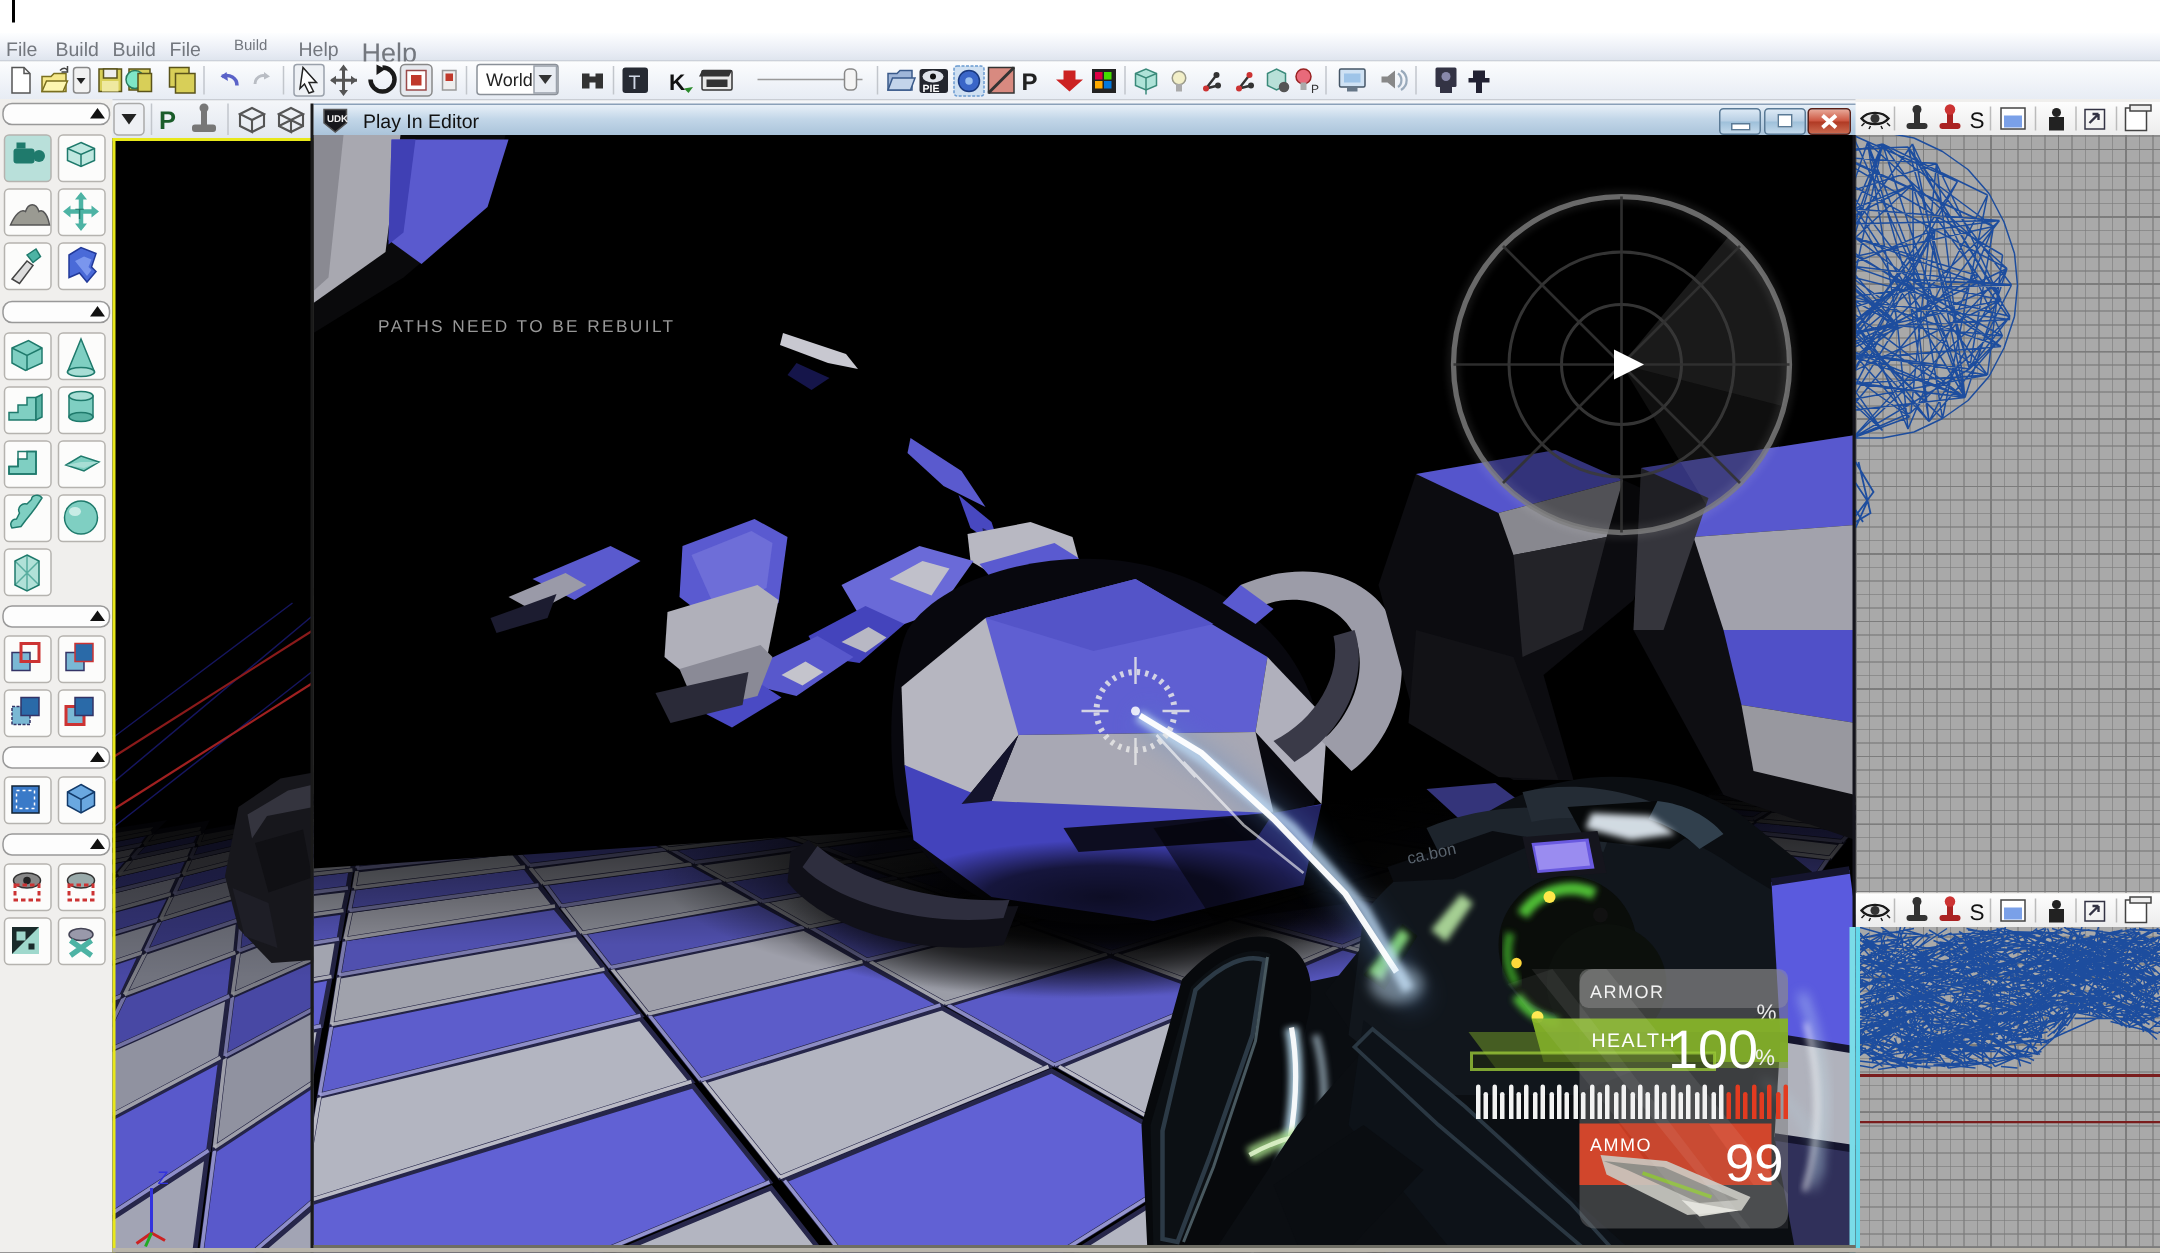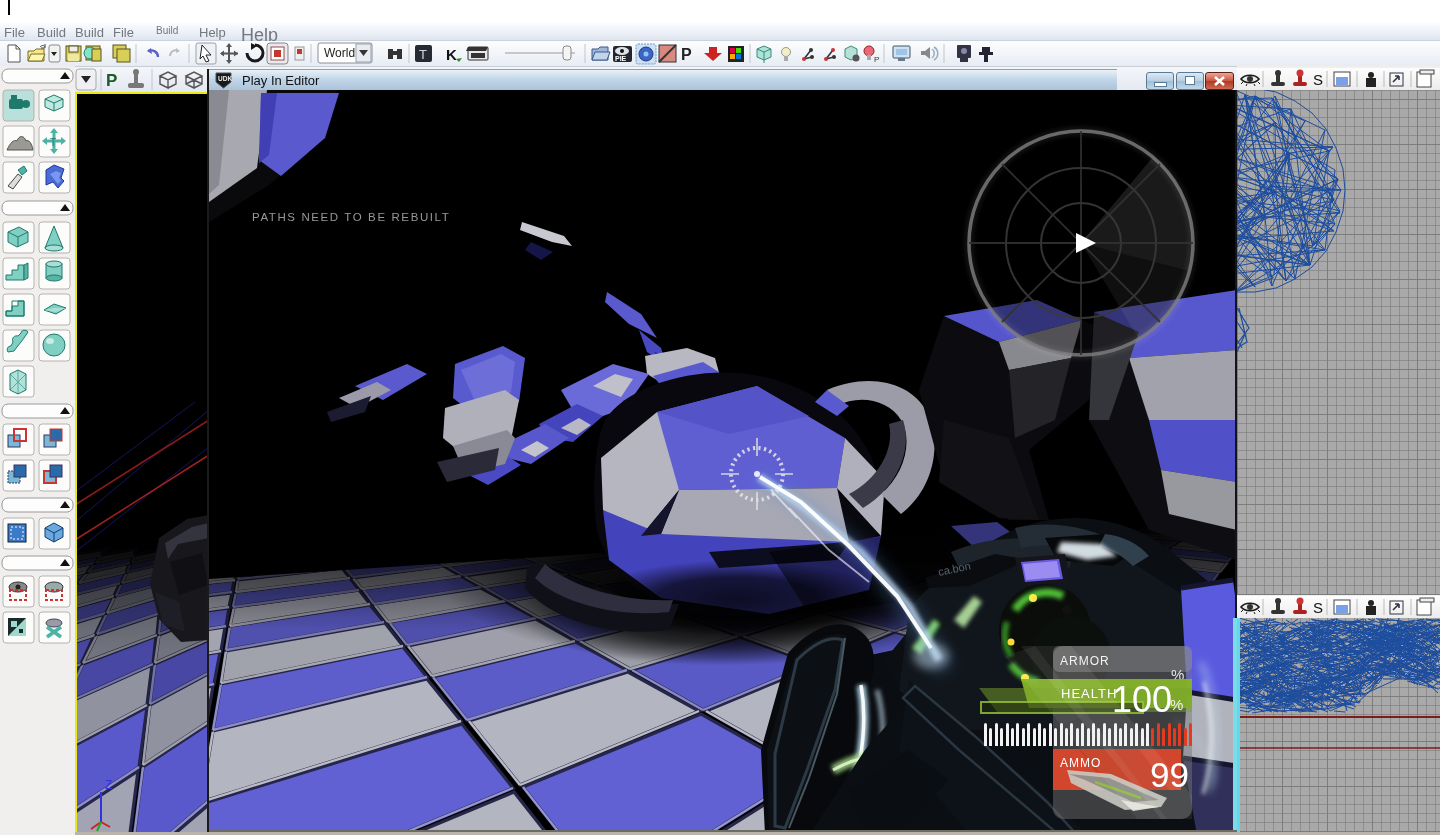--- a/index.html
+++ b/index.html
@@ -544,21 +544,21 @@
    <g stroke="#1d4d9e" stroke-width="1" fill="none">
         <path d="M173 10L160 3M120 6L106 4M184 6L156 19M0 87L6 76M39 58L41 71M62 38L83 38M97 64L87 43M153 11L178 29M133 13L120 8M11 43L17 36M69 22L72 32M185 44L224 65M127 19L126 5M202 33L222 13M24 18L5 12M53 41L46 24M9 34L-24 31M-2 51L-36 59M80 94L61 92M152 19L140 25M137 26L116 8M179 4L180 5M26 62L60 74M77 12L115 13M127 66L118 46M24 64L12 80M150 55L163 47M161 2L162 18M103 13L103 15M73 85L60 75M101 19L87 15M14 30L1 32M189 57L192 70M97 69L119 59M169 37L168 32M43 48L13 54M183 54L192 54M141 8L105 24M71 64L65 57M156 20L177 34M34 93L-1 89M100 79L74 81M73 88L42 77M167 20L202 1M77 10L83 31M64 61L45 59M115 24L130 24M184 19L221 5M0 63L19 62M181 15L211 13M183 61L205 52M117 91L102 86M83 40L91 40M30 4L32 16M93 27L61 24M109 27L85 46M19 54L40 51M70 47L46 34M189 1L201 3M87 28L61 11M136 59L113 39M71 15L49 2M134 32L139 27M201 37L164 21M148 53L118 52M175 36L137 37M56 20L91 3M169 48L176 40M13 64L50 49M22 45L50 23M91 89L104 70M28 44L-5 51M45 41L59 23M-2 31L-10 44M165 4L131 22M56 12L79 24M51 40L90 34M69 66L29 59M154 38L120 47M123 38L91 43M39 34L61 25M181 67L154 46M148 45L180 53M158 22L126 44M122 24L153 5M8 24L-22 20M125 44L129 27M129 61L141 58M156 49L181 66M71 64L96 48M-4 20L29 33M23 80L-3 70M31 84L57 65M1 75L-8 78M129 43L104 35M120 70L107 49M26 27L63 24M99 40L129 53M28 63L32 81M9 55L-16 58M166 27L169 21M193 62L160 42M107 30L70 37M28 61L-4 71M170 51L201 56M65 17L78 38M163 8L179 12M72 40L53 36M34 50L47 52M202 70L233 74M26 72L61 77M90 62L101 77M96 35L120 34M131 22L134 25M118 72L105 58M74 56L73 50M84 17L52 24M11 55L49 55M144 48L143 49M44 60L46 52M191 45L184 63M155 57L142 56M45 69L72 78M164 10L179 21M33 53L13 73M34 93L34 72M28 33L43 39M43 41L71 39M62 61L91 69M200 33L161 13M198 27L220 48M110 64L115 74M167 44L180 23M22 43L48 57M85 80L73 86M22 91L11 82M11 20L-25 22M64 39L64 35M71 89L39 78M140 25L115 41M84 61L118 80M87 43L50 23M148 22L113 26M21 42L21 22M39 27L55 12M122 32L125 48M124 71L101 60M95 21L80 33M37 46L23 51M12 37L10 20M177 56L168 59M106 22L71 31M160 27L169 32M158 10L159 28M83 70L49 65M9 44L20 28M31 66L1 87M162 25L135 15M44 78L28 81M6 82L41 94M134 12L98 1M68 8L101 5M16 53L-20 60M132 32L105 39M32 73L38 83M195 45L180 42M121 81L93 69M118 86L94 88M44 85L14 76M33 2L50 7M135 17L146 5M125 77L165 59M52 53L33 74M124 83L85 92M15 49L53 30M93 48L88 40M154 37L126 30M88 71L85 62M141 32L129 47M44 34L78 23M115 9L76 18M74 43L65 29M33 64L10 62M26 74L30 84M85 36L66 39M139 0L173 22M43 57L15 61M89 68L74 77M132 26L170 6M1 13L-18 12M135 47L108 49M32 26L24 25M75 40L113 48M64 13L42 25M204 23L171 17M197 20L218 22M96 4L75 2M85 10L85 28M23 18L-15 39M11 51L9 57M57 89L42 84M127 16L136 31M3 64L34 70M58 82L41 83M77 12L50 32M128 77L96 75M8 71L-3 83M113 62L105 72M152 38L126 24M156 51L140 47M88 59L64 52M188 41L209 30M126 31L133 15M99 6L70 12M150 38L141 37M40 31L17 19M117 35L137 54M183 65L196 54M175 22L152 18M113 86L116 78M84 31L73 41M117 3L138 10M158 59L175 37M-0 89L-36 70M11 21L-3 5M30 91L50 94M135 17L129 16M133 26L163 43M26 43L28 57M25 21L-2 37M51 59L19 48M138 26L127 43M46 87L7 68M150 16L171 24M132 40L111 55M186 60L163 57M4 74L-32 57M183 27L185 36M145 1L149 8M174 37L184 41M141 57L106 76M89 82L71 82M50 63L75 62M22 44L-7 66M125 45L133 37M150 51L181 57M177 38L160 25M43 62L28 44M178 17L170 25M60 51L93 60M54 83L62 94M180 9L194 8M14 58L41 77M66 30L81 21M47 93L53 73M105 35L127 41M50 80L34 88M41 7L18 15M103 65L73 51M13 34L-8 54M165 47L126 47M-2 68L-7 54M58 28L94 9M182 67L213 55M174 24L201 8M115 18L112 4M165 9L137 30M111 52L114 53M8 9L6 8M167 61L194 61M34 40L33 19M140 67L121 84M76 60L95 63M107 16L140 29M100 38L71 43M159 54L156 44M26 11L4 14M142 57L173 52M146 12L146 33M81 73L101 87M39 36L44 41M68 62L44 50M158 38L183 40M151 10L144 21M151 11L120 2M50 63L11 71M81 78L93 93M187 47L176 65M7 81L-32 77M32 62L67 50M134 44L115 29M107 49L147 52M59 27L21 8M8 69L44 87M109 4L146 26M102 58L103 42M51 32L44 37M112 85L89 88M199 18L173 8M125 4L112 5M3 46L34 40M70 31L74 25M120 65L90 73M184 12L222 1M103 32L116 39M94 67L114 70M115 83L101 83M124 74L118 67M99 81L106 87M183 38L185 29M187 34L169 18M33 47L4 55M71 6L95 22M70 42L107 49M86 67L122 53M185 17L225 18M33 61L-6 81M202 58L181 38M148 53L146 48M104 77L113 58M128 43L89 53M14 15L45 24M167 26L131 14M127 1L118 16M35 49L64 31M58 5L55 7M92 30L59 26M151 13L159 10M100 36L89 30M129 60L155 55M13 49L16 41M98 54L64 47M2 39L21 34M90 27L111 21M166 30L144 29M12 20L16 23M178 47L208 57M90 29L82 13M34 27L69 34M18 85L50 66M198 24L232 29M75 93L60 81M14 80L-15 93M53 79L92 59M22 59L46 39M156 8L168 14M10 77L4 68M-2 65L-26 58M187 19L177 22M84 44L85 23M29 33L-0 17M124 26L163 22M106 78L110 93M103 34L132 45M146 15L165 35M181 3L189 4M23 64L15 68M95 35L118 24M141 44L161 59M72 58L37 37M96 3L94 8M107 65L125 57M46 25L35 8M81 2L55 18M-2 71L-6 71M188 12L199 7M180 25L189 41M107 34L94 44M57 50L43 42M53 72L44 59M113 56L76 78M190 58L215 71M161 43L201 64M58 73L26 79M176 51L159 44M26 39L-9 19M182 28L149 34M-3 59L-4 42M89 20L75 9M11 89L18 86M100 25L109 46M55 30L26 39M192 10L156 6M98 61L118 50M94 7L69 10M68 7L44 18M97 55L128 55M42 80L64 74M95 70L94 58M144 40L141 40M182 31L190 22M164 35L150 16M119 3L81 12M60 19L88 4M187 4L210 15M149 37L145 53M166 58L161 44M12 85L-25 78M61 28L100 10M41 57L62 53M123 85L99 66M20 23L-2 4M128 3L118 16M168 56L163 50M120 53L141 39M154 23L139 15M77 35L108 25M50 75L51 60M20 37L-16 38M31 32L9 25M99 21L121 38M66 77L86 89M51 80L21 83M43 57L7 68M191 16L184 26M141 1L165 3M146 20L117 30M142 27L153 21M99 55L82 60M26 24L-5 23M199 39L218 31M130 44L108 62M95 73L56 79M194 70L209 58M117 42L79 40M133 10L148 31M110 31L127 20M63 91L28 89M33 63L51 78M79 58L114 52M63 51L86 65M132 11L158 27M161 52L187 36M170 23L178 36M198 57L199 62M76 73L102 52M114 32L153 45M85 92L84 71M138 27L149 15M153 26L176 12M180 2L190 14M105 41L80 21M24 21L42 6M103 62L73 50M118 22L127 35M179 63L191 43M41 46L80 56M31 21L27 21M109 9L108 4M47 15L47 28M81 67L69 51M66 9L98 1M164 8L199 21M85 2L81 12M109 46L134 27M92 43L127 26M80 53L98 34M101 14L108 13M113 49L126 37M58 54L29 40M38 14L5 12M191 36L184 41M36 51L54 69M148 8L167 19M34 5L19 24M28 42L62 62M155 22L162 0M104 48L139 62M75 77L46 70M129 25L152 27M-3 3L3 23M170 7L160 28M13 55L15 39M186 3L163 14M117 78L112 86M199 37L164 21M17 54L-10 62M52 9L91 24M178 19L148 30M181 27L156 26M159 50L126 42M83 36L74 41M153 19L145 19M170 12L135 33M62 5L84 4M81 35L73 36M60 57L92 69M31 54L36 70M3 79L-13 74M61 1L40 15M100 70L96 83M109 58L143 48M126 75L90 80M145 60L108 68M2 7L-26 26M179 23L149 21M179 18L174 10M61 56L27 34M147 31L162 38M18 93L-4 75M79 20L71 4M63 41L39 47M38 83L11 87M201 2L234 10M196 3L166 19M135 16L168 18M109 86L93 93M30 90L34 84M178 40L160 20M108 65L73 73M117 23L150 18M142 4L155 2M13 17L3 4M52 89L13 88M167 59L190 37M133 15L101 11M170 33L156 21M66 75L57 84M173 3L135 13M20 71L39 49M142 51L144 60M84 36L96 52M121 1L112 8M52 76L58 84M119 89L81 69M38 60L50 77M63 18L62 33M15 95L41 91M203 43L227 42M48 4L28 22M135 14L144 10M113 44L81 49M76 25L75 20M100 60L83 59M62 12L23 29M93 81L76 80M201 75L180 56M152 15L126 35M81 28L85 20M149 30L181 45M160 20L153 31M180 34L215 19M136 63L106 76M71 26L45 46M5 39L-28 51M121 73L105 60M13 10L52 5M84 27L100 40M5 47L26 66M49 56L70 74M38 45L3 63M92 57L88 42M190 27L208 21M108 40L106 22M130 26L104 6M81 89L59 92M62 93L78 76M105 18L138 1M168 47L180 43M20 4L-6 18M67 84L86 79M16 62L-18 58M199 34L180 34M94 34L97 35M185 48L170 27M115 53L125 51M100 0L96 16M40 56L67 37M-2 89L-15 75M12 94L-27 87M73 52L89 40M123 22L100 25M93 64L129 49M161 45L180 26M76 62L64 51M33 29L23 30M124 40L85 50M122 37L84 34M186 17L169 4M134 39L133 42M59 79L55 73M200 58L179 52M135 41L150 41M40 53L50 46M144 16L182 19M89 60L57 75M201 51L170 33M191 21L218 7M141 15L118 6M187 16L202 18M86 54L54 59M36 51L9 69M88 6L106 4M108 12L96 19M57 32L25 43M143 30L147 12M54 47L54 35M183 60L211 46M17 28L37 17M90 40L59 28M203 35L176 16M89 73L74 88M65 76L47 84M129 30L91 41M191 41L157 43M4 69L-0 78M24 73L-6 77M27 94L-1 77M138 66L141 65M163 59L162 41M187 59L208 59M88 59L51 67M47 31L48 35M2 66L37 65M59 30L92 28M82 53L66 68M163 27L201 11M165 33L168 22M185 42L170 58M140 65L138 58M98 29L89 33M174 36L166 49M1 78L36 61M156 44L190 40M95 67L88 69M132 4L162 20M107 23L84 20M76 51L88 65M141 50L156 47M4 39L28 33M6 55L-8 35M187 40L213 55M65 40L75 29M152 38L135 23M1 78L-34 65M2 26L18 16M18 82L13 71M130 6L90 23M118 81L129 62M185 63L199 70M188 20L222 9M3 69L-8 84M19 9L21 21M24 36L-4 50M126 14L88 16M40 57L36 66M84 35L52 33M178 14L150 9M112 42L151 57M75 79L54 77M163 26L143 13M1 41L37 29M140 52L117 74M101 49L69 47M131 1L159 10M50 78L22 57M73 68L79 69M65 73L86 87M169 58L189 51M101 23L140 7M11 36L28 33M74 53L70 46M162 24L191 30M144 27L128 19M72 49L69 68M25 46L4 53M195 18L223 36M181 7L167 4M137 40L128 60M86 74L95 61M192 55L211 62M67 45L89 38M23 84L-11 72M4 72L10 58M133 22L98 31M-1 70L-30 76M22 67L61 83M151 0L147 12M202 71L170 63M65 83L94 83M96 69L129 76M166 47L129 48M49 84L85 65M147 48L127 51M21 67L12 69M186 9L221 31M56 10L91 15M3 38L1 32M55 74L50 90M203 46L205 49M24 68L49 88M170 59L198 56M44 16L42 20M79 27L76 7M56 7L64 4M64 17L96 32M188 42L224 23M151 45L154 37M196 19L236 38M145 58L131 75M204 58L222 49M194 40L155 34M65 20L62 17M12 66L14 82M175 45L138 46M78 7L56 28M89 29L66 38M62 94L85 91M35 37L61 35M70 55L99 41M194 40L214 30M169 50L197 44M67 37L35 22M71 71L73 91M189 8L156 13M44 91L8 83M184 55L211 43M52 64L32 82M32 91L48 77M11 82L-3 83M124 17L84 6M1 24L-20 45M116 73L103 75M153 53L169 61M36 64L74 66M138 4L99 3M52 61L22 56M42 19L50 32M124 74L123 59M13 59L44 71M150 5L157 17M74 25L102 44M-3 21L-5 12M50 84L29 80M5 34L22 13M60 83L69 87M162 10L130 27M28 69L-11 78M0 20L-21 4M54 80L84 80M4 27L27 46M48 50L20 29M132 15L138 8M26 86L11 94M136 36L114 50M155 27L127 48M65 70L86 75M1 24L-24 5M70 20L89 28M128 11L117 32M28 29L50 35M153 36L133 27M134 60L126 59M26 42L17 27M3 67L34 57M166 38L193 39M127 44L124 56M-2 68L17 52M174 51L201 58M185 26L191 36M82 34L95 44M101 23L69 3M98 27L115 18M63 72L80 70M75 24L112 31M44 67L51 62M60 56L23 37M58 57L57 78M93 59L122 59M-3 58L-30 60M88 65L112 51M175 54L198 51M27 20L7 8M195 36L226 21M195 53L230 47M90 54L81 70M112 25L121 15M140 14L145 2M103 71L115 72M190 2L217 4M4 65L-33 81M133 48L107 64M75 37L73 47M13 71L19 83M36 88L57 86M160 30L167 50M154 47L135 69M14 30L50 28M166 46L153 28M8 9L-7 28M-2 42L-8 37M170 60L181 45M26 79L11 90M35 58L32 70M28 36L18 31M90 10L64 23M87 39L50 45M75 45L112 55M201 19L192 29M42 5L18 3M176 55L183 66M139 20L140 7M22 89L42 93M16 77L51 84M2 0L27 7M25 55L59 39M140 37L173 36M158 57L165 61M60 67L86 72M73 60L110 63M114 54L91 57M63 73L92 63M148 52L149 38M72 51L96 71M93 70L89 83M31 38L54 23M142 29L156 32M67 74L94 70M134 35L152 49M28 41L68 52M144 60L128 73M93 66L77 53M30 39L44 35M151 52L162 32M41 79L73 68M188 5L176 19M129 23L136 37M177 25L161 32M73 93L54 77M62 64L90 47M63 29L53 32M156 10L131 30M26 71L15 83M158 43L182 27M104 15L86 14M100 61L122 62M170 36L131 16M153 24L182 29M156 59L156 42M2 26L10 34M160 32L143 25M-4 32L34 37M120 85L116 76M56 86L35 75M28 73L66 81M146 28L116 35M37 43L49 31M68 9L41 18M120 53L108 39M162 35L150 24M60 93L53 92M81 17L116 24M163 48L138 51M57 38L91 25M14 30L31 17M0 67L-13 64M184 5L190 4M53 66L38 49M203 37L203 37M102 26L139 34M72 80L42 77M77 77L91 64M201 34L226 44M11 78L-13 64M200 34L192 21M136 44L156 51M32 53L45 38M149 21L153 37M185 42L223 37M173 25L211 21M181 5L143 21M139 55L138 66M67 58L95 66M169 32L195 28M98 1L79 15M5 37L-10 20M119 46L103 68M136 26L146 34M86 48L86 47M115 35L99 16M157 51L178 66M73 43L91 65M59 46L69 32M103 4L91 18M146 32L147 39M0 78L29 69M201 4L221 11M150 16L175 31M59 17L29 25M77 17L66 37M105 78L119 75M80 81L68 80M-3 61L-38 76M109 38L143 31M139 61L114 65M127 8L101 4M177 37L204 58M-2 21L18 6M34 87L45 67M175 18L142 27M187 17L149 24M161 34L185 46M21 33L26 34M2 72L22 82M143 36L151 25M106 86L83 70M70 24L86 43M116 13L127 14M70 68L49 74M74 25L44 25M188 36L190 39M189 34L200 38M31 43L15 42M162 22L174 27M199 66L232 67M25 86L-14 69M113 57L129 41M55 79L91 94M74 15L89 27M151 15L190 34M30 17L67 11M174 33L141 22M193 25L211 4M16 66L-23 60M159 48L163 59M154 52L159 37M144 40L121 28M19 49L47 69M13 47L-7 25M150 21L167 6M51 45L13 53M17 5L18 17M126 1L88 16M184 33L161 47M177 17L203 7M84 79L53 60M75 15L113 34M113 19L114 41M187 8L162 24M33 41L42 42M120 45L128 39M7 56L-15 59M95 2L89 14M77 90L67 79M142 21L112 31M2 23L30 7M157 36L123 54M12 72L-11 86M41 51L4 35M26 40L48 60M41 60L74 56M22 5L32 8M145 46L182 64M192 64L210 51M165 43L192 56M72 17L40 13M190 46L229 31M-2 2L22 20M153 28L123 42M78 59L63 43M192 52L223 47M152 8L139 18M101 25L88 28M72 71L62 66M29 69L-9 78M66 81L32 89M199 40L179 60M194 53L176 42M128 61L119 73M175 41L178 50M31 55L0 72M71 61L50 79M18 35L56 27M119 44L119 57M64 43L66 42M28 67L43 64M123 59L99 40M142 19L103 36M39 25L66 34M191 30L195 49M182 26L203 13M9 10L24 9M46 77L27 79M88 36L80 41M134 35L172 52M138 35L120 56M35 27L37 30M59 43L38 48M147 10L187 1M28 49L56 53M65 34L32 16M178 58L189 65M11 54L42 51M149 40L129 19M181 2L214 2M175 31L181 51M93 23L65 5M20 70L-4 76M195 49L215 28M28 32L-9 19M90 75L114 87M24 24L53 16M55 76L52 81M179 59L195 47M28 11L33 0M83 5L117 4M87 50L68 37M131 6L170 14M164 23L144 24M138 52L108 68M194 11L211 32M109 58L83 63M61 42L39 37M172 33L151 25M29 67L19 71M178 33L141 29M61 19L95 35M188 29L210 42M82 12L119 27M64 71L86 87M106 67L87 55M97 78L125 58M42 80L63 85M36 62L45 80M161 18L185 37M191 51L183 63M-3 72L-11 79M56 68L34 50M131 24L119 38M6 45L25 39M10 77L-24 79M168 56L144 56M23 54L-5 76M89 78L122 85M-2 28L-39 30M121 21L126 16M103 86L79 75M26 26L60 24M166 13L191 22M153 37L176 54M173 39L194 19M29 15L-8 23M201 51L222 40M43 48L28 59M56 51L51 63M-3 63L-41 57M93 74L77 68M53 18L35 27M150 45L126 27M160 34L162 37M190 51L164 37M72 22L54 10M176 61L193 64M8 75L-13 69M119 42L92 48M58 25L40 20M11 75L11 80M18 56L-7 60M107 73L123 65M102 80L73 62M142 56L171 46M165 30L144 37M60 49L26 28M179 28L167 7M175 18L192 30M165 20L144 16M128 49L126 52M-4 38L-10 41M61 78L95 82M151 18L140 19M11 46L7 60M121 21L148 13M58 62L68 48M201 55L207 37M6 75L-12 55M146 22L126 33M21 67L23 71M58 84L64 88M25 22L5 9M103 23L70 44M64 77L95 90M156 24L126 12M159 49L136 61M185 61L146 61M167 37L139 28M90 68L64 71M70 44L34 48M190 61L183 45M51 20L34 33M5 27L-28 37M165 22L199 34M-3 34L-10 15M182 22L193 31M129 68L100 46M201 38L191 58M124 49L122 61M21 28L52 35M39 66L30 82M30 66L62 84M96 35L88 22M165 6L148 28M31 32L16 47M98 58L96 38M130 10L156 16M20 45L32 31M110 66L113 48M192 9L232 3M97 7L130 16M119 19L146 32M-3 0L-9 16M153 33L145 36M20 5L12 24M65 8L79 23M66 22L99 21M126 56L116 43M184 62L197 70M3 9L31 17M110 10L106 5M158 36L187 25M103 63L101 75M19 27L10 30M112 17L124 18M14 68L11 83M46 90L77 71M156 44L141 66M19 4L6 7M137 55L162 60M80 72L55 77M77 27L116 30M10 82L35 94M164 44L174 38M108 30L111 51M166 40L177 38M132 67L147 49M80 54L106 75M163 28L143 37M107 29L141 43M152 54L142 53M93 37L93 56M8 14L-25 20M119 13L138 18M117 58L84 47M189 3L175 19M149 51L129 69M143 26L118 29M81 44L73 43M34 75L40 61M60 86L75 92M200 44L192 33M17 0L48 20M117 24L145 43M134 64L124 50M142 15L137 13M72 38L98 53M92 70L108 61M27 38L-2 56M158 26L194 40M148 46L131 62M27 38L56 49M121 44L135 58M176 38L138 22M2 9L9 4M193 57L155 45M105 6L73 21M126 43L139 57M69 44L57 63M147 9L148 5M27 62L14 45M17 25L-21 16M92 10L89 18M138 35L160 50M52 92L91 90M178 2L144 10M70 92L36 93M43 84L55 90M52 50L25 67M39 77L27 58M124 79L118 59M195 18L209 6M49 86L62 70M18 44L15 51M128 1L137 23M182 14L204 27M171 17L155 8M128 70L96 77M17 87L55 70M41 41L16 20M20 45L3 47M199 12L183 1M154 57L147 43M62 57L72 47M147 35L114 16M71 46L109 41M155 39L167 28M62 38L41 17M45 71L44 84M90 66L115 50M24 85L9 88M18 37L46 38M54 34L25 34M92 65L76 69M144 26L144 6M196 25L203 7M73 11L86 27M177 25L188 4M129 54L90 63M49 44L24 30M10 17L19 20M39 1L7 7M10 23L33 29M144 32L127 40M166 47L202 60M115 6L109 17M53 68L61 64M175 49L160 33M45 81L44 79M89 2L84 9M24 30L31 18M89 31L124 33M80 39L77 33M187 10L151 12M114 53L82 65M63 25L62 29M41 31L56 40M119 51L132 44M176 11L213 27M146 52L132 71M121 60L109 48M92 75L52 72M188 19L172 38M74 1L96 6M9 10L2 19M45 23L67 6M68 54L73 41M25 38L56 59M149 37L112 19M142 32L154 30M111 54L76 46M131 41L123 35M27 68L26 61M68 10L47 27M42 70L48 61M202 45L198 32M31 48L56 49M132 41L154 34M136 37L164 30M89 65L109 77M179 11L162 16M103 88L117 78M167 52L183 33M78 29L39 17M36 35L5 19M174 20L136 29M88 23L104 26M147 15L113 10M174 34L156 48M73 57L82 61M87 24L76 13M4 59L35 62M-3 94L-42 94M49 7L31 24M64 40L102 50M46 60L25 44M159 55L153 54M200 30L176 9M115 76L122 76M16 54L27 32M160 43L196 65M50 74L85 82M35 60L-3 76M105 44L105 23M79 7L96 23M133 42L149 33M114 57L154 47M49 87L54 75M30 38L68 32M93 69L73 72M76 66L54 69M195 28L186 32M177 32L199 52M94 29L73 18M84 69L88 59M85 28L99 24M78 54L92 36M155 2L186 6M199 24L187 14M148 10L148 15M163 32L200 48M140 45L138 51M16 56L14 54M86 83L85 63M67 31L45 25M111 27L139 11M95 23L79 30M121 17L150 29M30 0L26 17M204 68L241 53M42 25L15 20M125 18L94 1M53 74L65 74M150 29L181 28M181 30L197 44M117 61L79 46M128 35L162 50M42 61L34 77M108 94L97 93M89 41L91 49"></path>
       </g>
    <line x1="0" y1="99" x2="203" y2="99" stroke="#7a1d1d" stroke-width="2"></line>
    <line x1="0" y1="130" x2="203" y2="130" stroke="#7a1d1d" stroke-width="1.5"></line>
  </svg>
  <div style="position:absolute;left:0;top:0;width:3px;height:214px;background:#62d8ea"></div>
 </div>
 <div class="a" style="left:1237px;top:832px;width:203px;height:3px;background:#55544e"></div>
 
-<div class="a" style="left:209px;top:69px;width:908px;height:21px;background:linear-gradient(#e8f0f8,#c2d6e8 45%,#a8c2d9);border-top:1px solid #8aa0b8;border-bottom:1px solid #7a92aa">
+<div class="a" style="left:209px;top:69px;width:1028px;height:21px;background:linear-gradient(#e8f0f8,#c2d6e8 45%,#a8c2d9);border-top:1px solid #8aa0b8;border-bottom:1px solid #7a92aa">
  <svg style="position:absolute;left:6px;top:2px" width="17" height="17" viewBox="0 0 17 17">
    <path d="M1 1h15v9l-7.5 6L1 10z" fill="#17181c" stroke="#555"></path>
    <text x="3" y="9" font-size="6.5" fill="#eee" font-weight="bold">UDK</text>
  </svg>
  <span style="position:absolute;left:33px;top:3px;font-size:13px;color:#111">Play In Editor</span>
  <div style="position:absolute;left:937px;top:2px;width:26px;height:16px;border-radius:3px;background:linear-gradient(#dce9f5,#b8cfe4 48%,#9ec0da 52%,#c2d8ea);border:1px solid #5a7a96">
       <div style="position:absolute;left:7px;top:9px;width:11px;height:3px;background:#fff;border:1px solid #5a7a96"></div>
     </div>
  <div style="position:absolute;left:967px;top:2px;width:26px;height:16px;border-radius:3px;background:linear-gradient(#dce9f5,#b8cfe4 48%,#9ec0da 52%,#c2d8ea);border:1px solid #5a7a96">
       <div style="position:absolute;left:8px;top:3px;width:8px;height:7px;background:#fff;border:1px solid #5a7a96"></div>

